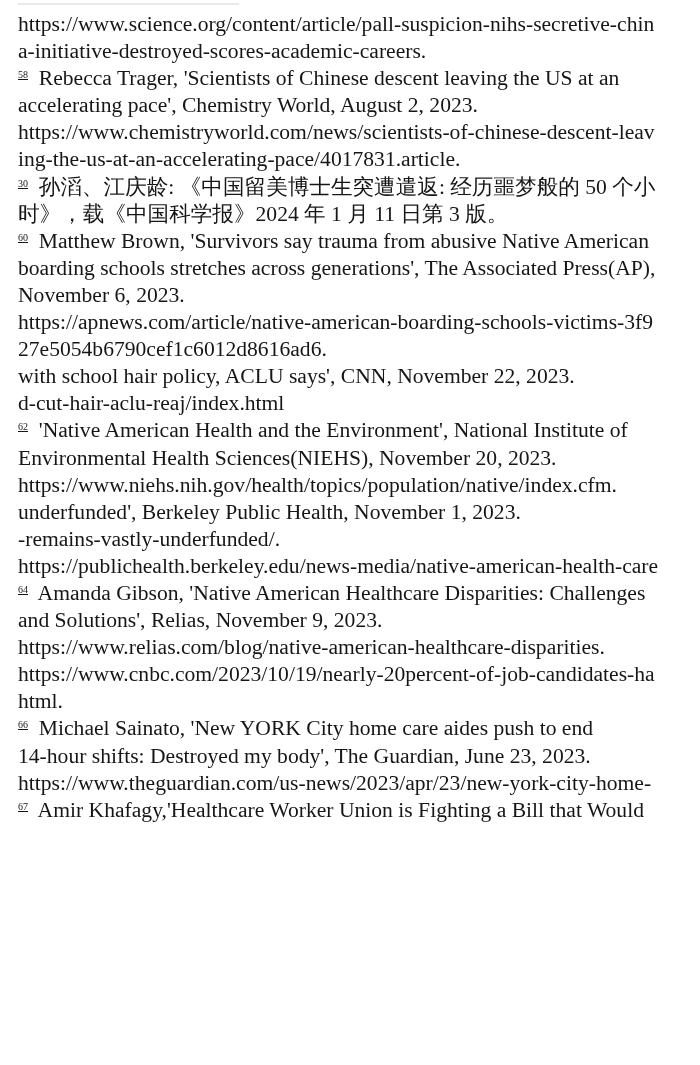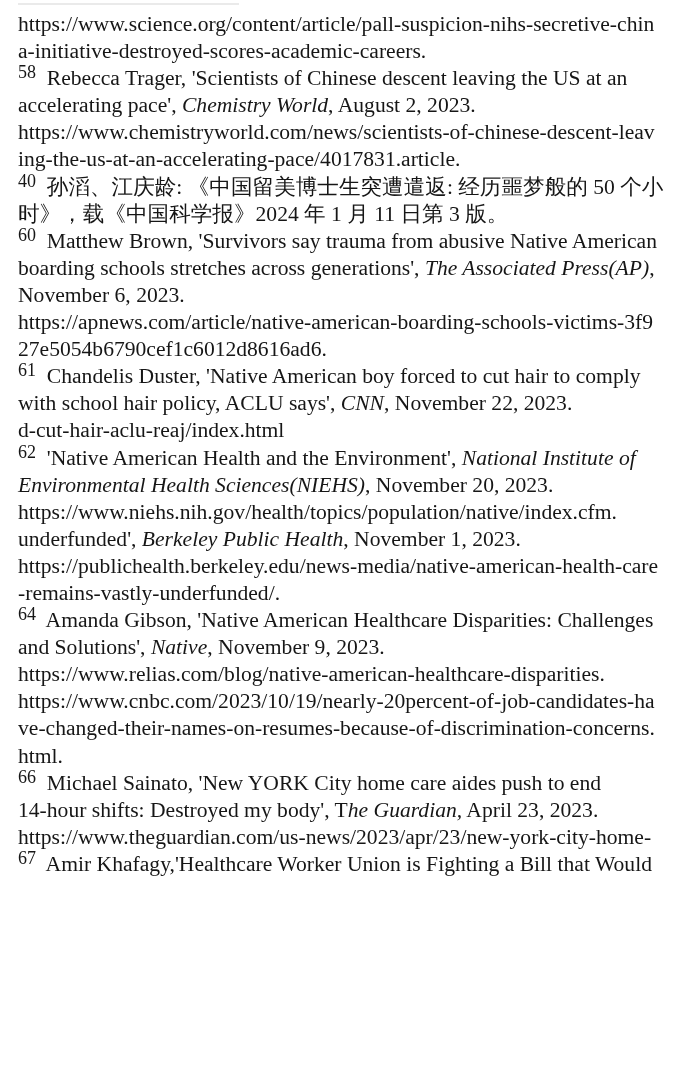--- a/index.html
+++ b/index.html
@@ -30,60 +30,58 @@
     font-family: "Liberation Serif", "DejaVu Serif", serif;
     font-size: 21.6px;
     line-height: 27.1px;
     color: #161616;
   }
   .line {
     white-space: pre;
     height: 27.1px;
   }
   .sup {
-    font-size: 18px;
+    font-size: 10px;
     position: relative;
     top: -7px;
+    text-decoration: underline;
   }
   .it {
-    font-style: italic;
   }
 </style>
 </head>
 <body>
 
 <div class="page">
   <div class="top-rule"></div>
   <div class="textblock" style="color: rgb(22, 22, 22);">
       <div class="line"><span>https://www.science.org/content/article/pall-suspicion-nihs-secretive-chin</span></div>
       <div class="line"><span>a-initiative-destroyed-scores-academic-careers.</span></div>
       <div class="line"><span class="sup">58</span><span>  Rebecca Trager, 'Scientists of Chinese descent leaving the US at an</span></div>
       <div class="line"><span>accelerating pace', </span><span class="it">Chemistry World</span><span>, August 2, 2023.</span></div>
       <div class="line"><span>https://www.chemistryworld.com/news/scientists-of-chinese-descent-leav</span></div>
       <div class="line"><span>ing-the-us-at-an-accelerating-pace/4017831.article.</span></div>
-      <div class="line"><span class="sup">40</span><span>  孙滔、江庆龄: 《中国留美博士生突遭遣返: 经历噩梦般的 50 个小</span></div>
+      <div class="line"><span class="sup">30</span><span>  孙滔、江庆龄: 《中国留美博士生突遭遣返: 经历噩梦般的 50 个小</span></div>
       <div class="line"><span>时》，载《中国科学报》2024 年 1 月 11 日第 3 版。</span></div>
       <div class="line"><span class="sup">60</span><span>  Matthew Brown, 'Survivors say trauma from abusive Native American</span></div>
       <div class="line"><span>boarding schools stretches across generations', </span><span class="it">The Associated Press(AP)</span><span>,</span></div>
       <div class="line"><span>November 6, 2023.</span></div>
       <div class="line"><span>https://apnews.com/article/native-american-boarding-schools-victims-3f9</span></div>
       <div class="line"><span>27e5054b6790cef1c6012d8616ad6.</span></div>
-      <div class="line"><span class="sup">61</span><span>  Chandelis Duster, 'Native American boy forced to cut hair to comply</span></div>
       <div class="line"><span>with school hair policy, ACLU says', </span><span class="it">CNN</span><span>, November 22, 2023.</span></div>
       <div class="line"><span>d-cut-hair-aclu-reaj/index.html</span></div>
       <div class="line"><span class="sup">62</span><span>  'Native American Health and the Environment', </span><span class="it">National Institute of</span></div>
       <div class="line"><span class="it">Environmental Health Sciences(NIEHS)</span><span>, November 20, 2023.</span></div>
       <div class="line"><span>https://www.niehs.nih.gov/health/topics/population/native/index.cfm.</span></div>
       <div class="line"><span>underfunded', </span><span class="it">Berkeley Public Health</span><span>, November 1, 2023.</span></div>
+      <div class="line"><span>-remains-vastly-underfunded/.</span></div>
       <div class="line"><span>https://publichealth.berkeley.edu/news-media/native-american-health-care</span></div>
-      <div class="line"><span>-remains-vastly-underfunded/.</span></div>
       <div class="line"><span class="sup">64</span><span>  Amanda Gibson, 'Native American Healthcare Disparities: Challenges</span></div>
-      <div class="line"><span>and Solutions', </span><span class="it">Native</span><span>, November 9, 2023.</span></div>
+      <div class="line"><span>and Solutions', </span><span class="it">Relias</span><span>, November 9, 2023.</span></div>
       <div class="line"><span>https://www.relias.com/blog/native-american-healthcare-disparities.</span></div>
       <div class="line"><span>https://www.cnbc.com/2023/10/19/nearly-20percent-of-job-candidates-ha</span></div>
-      <div class="line"><span>ve-changed-their-names-on-resumes-because-of-discrimination-concerns.</span></div>
       <div class="line"><span>html.</span></div>
       <div class="line"><span class="sup">66</span><span>  Michael Sainato, 'New YORK City home care aides push to end</span></div>
-      <div class="line"><span>14-hour shifts: Destroyed my body', T</span><span class="it">he Guardian,</span><span> April 23, 2023.</span></div>
+      <div class="line"><span>14-hour shifts: Destroyed my body', T</span><span class="it">he Guardian,</span><span> June 23, 2023.</span></div>
       <div class="line"><span>https://www.theguardian.com/us-news/2023/apr/23/new-york-city-home-</span></div>
       <div class="line"><span class="sup">67</span><span>  Amir Khafagy,'Healthcare Worker Union is Fighting a Bill that Would</span></div>
     </div>
 </div>
 
 </body></html>

